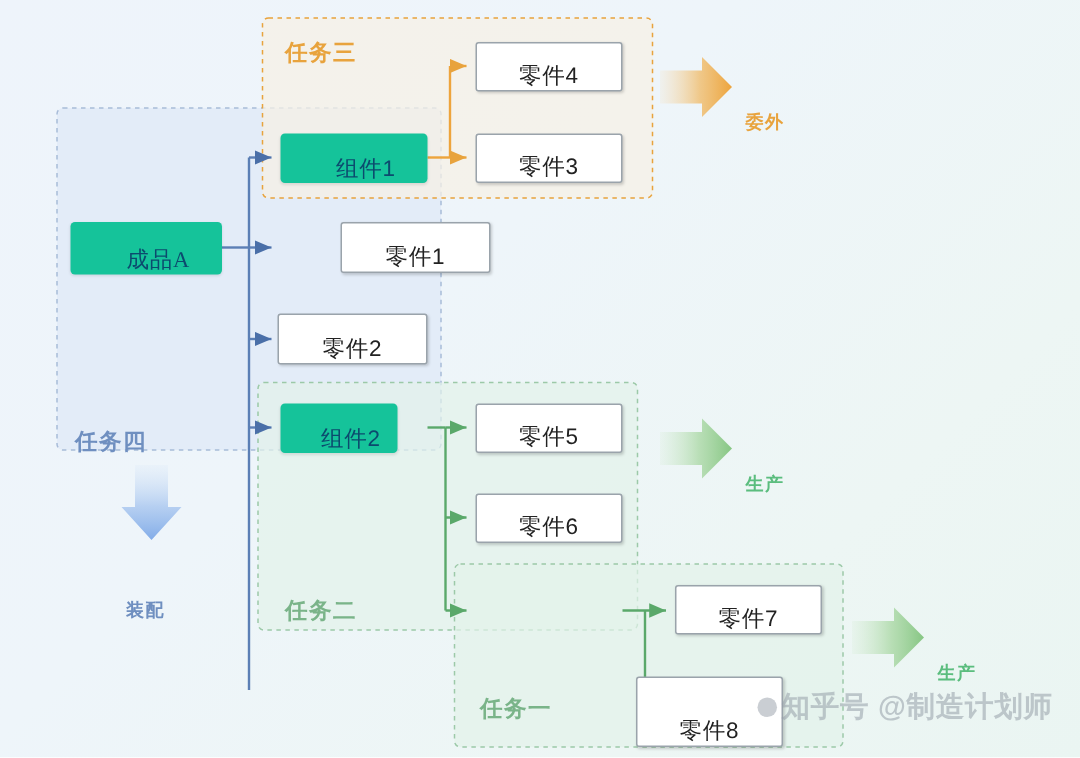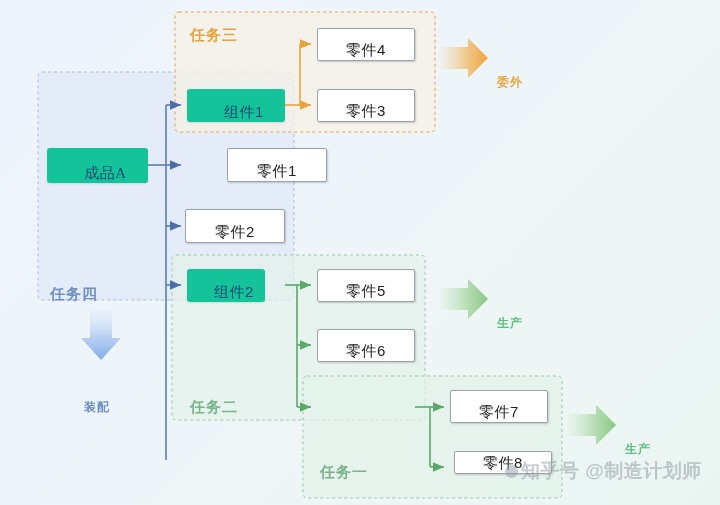--- a/index.html
+++ b/index.html
@@ -190,21 +190,21 @@
     </div>
   <div class="node white" style="left:317px; top:269px; width:98px;  height:33px;">
       <span>零件5</span>
     </div>
   <div class="node white" style="left:317px; top:329px; width:98px;  height:33px;">
       <span>零件6</span>
     </div>
   <div class="node white" style="left:450px; top:390px; width:98px;  height:33px;">
       <span>零件7</span>
     </div>
-  <div class="node white" style="left:454px; top:451px; width:98px;  height:23px;">
+  <div class="node white" style="left:424px; top:451px; width:98px;  height:47px;">
       <span>零件8</span>
     </div>
 
   <div class="region-label" style="left:50px;  top:285px; color:#6f8fc0;"><span>任务四</span></div>
   <div class="region-label" style="left:190px; top:26px;  color:#e8a33d;"><span>任务三</span></div>
   <div class="region-label" style="left:190px; top:398px; color:#7ab489;"><span>任务二</span></div>
   <div class="region-label" style="left:320px; top:463px; color:#7ab489;"><span>任务一</span></div>
 
   <div class="flow-label" style="left:497px; top:58px;  color:#e8a33d; transform:translateY(-50%);"><span>委外</span></div>
   <div class="flow-label" style="left:497px; top:299px; color:#5bbd7e; transform:translateY(-50%);"><span>生产</span></div>

